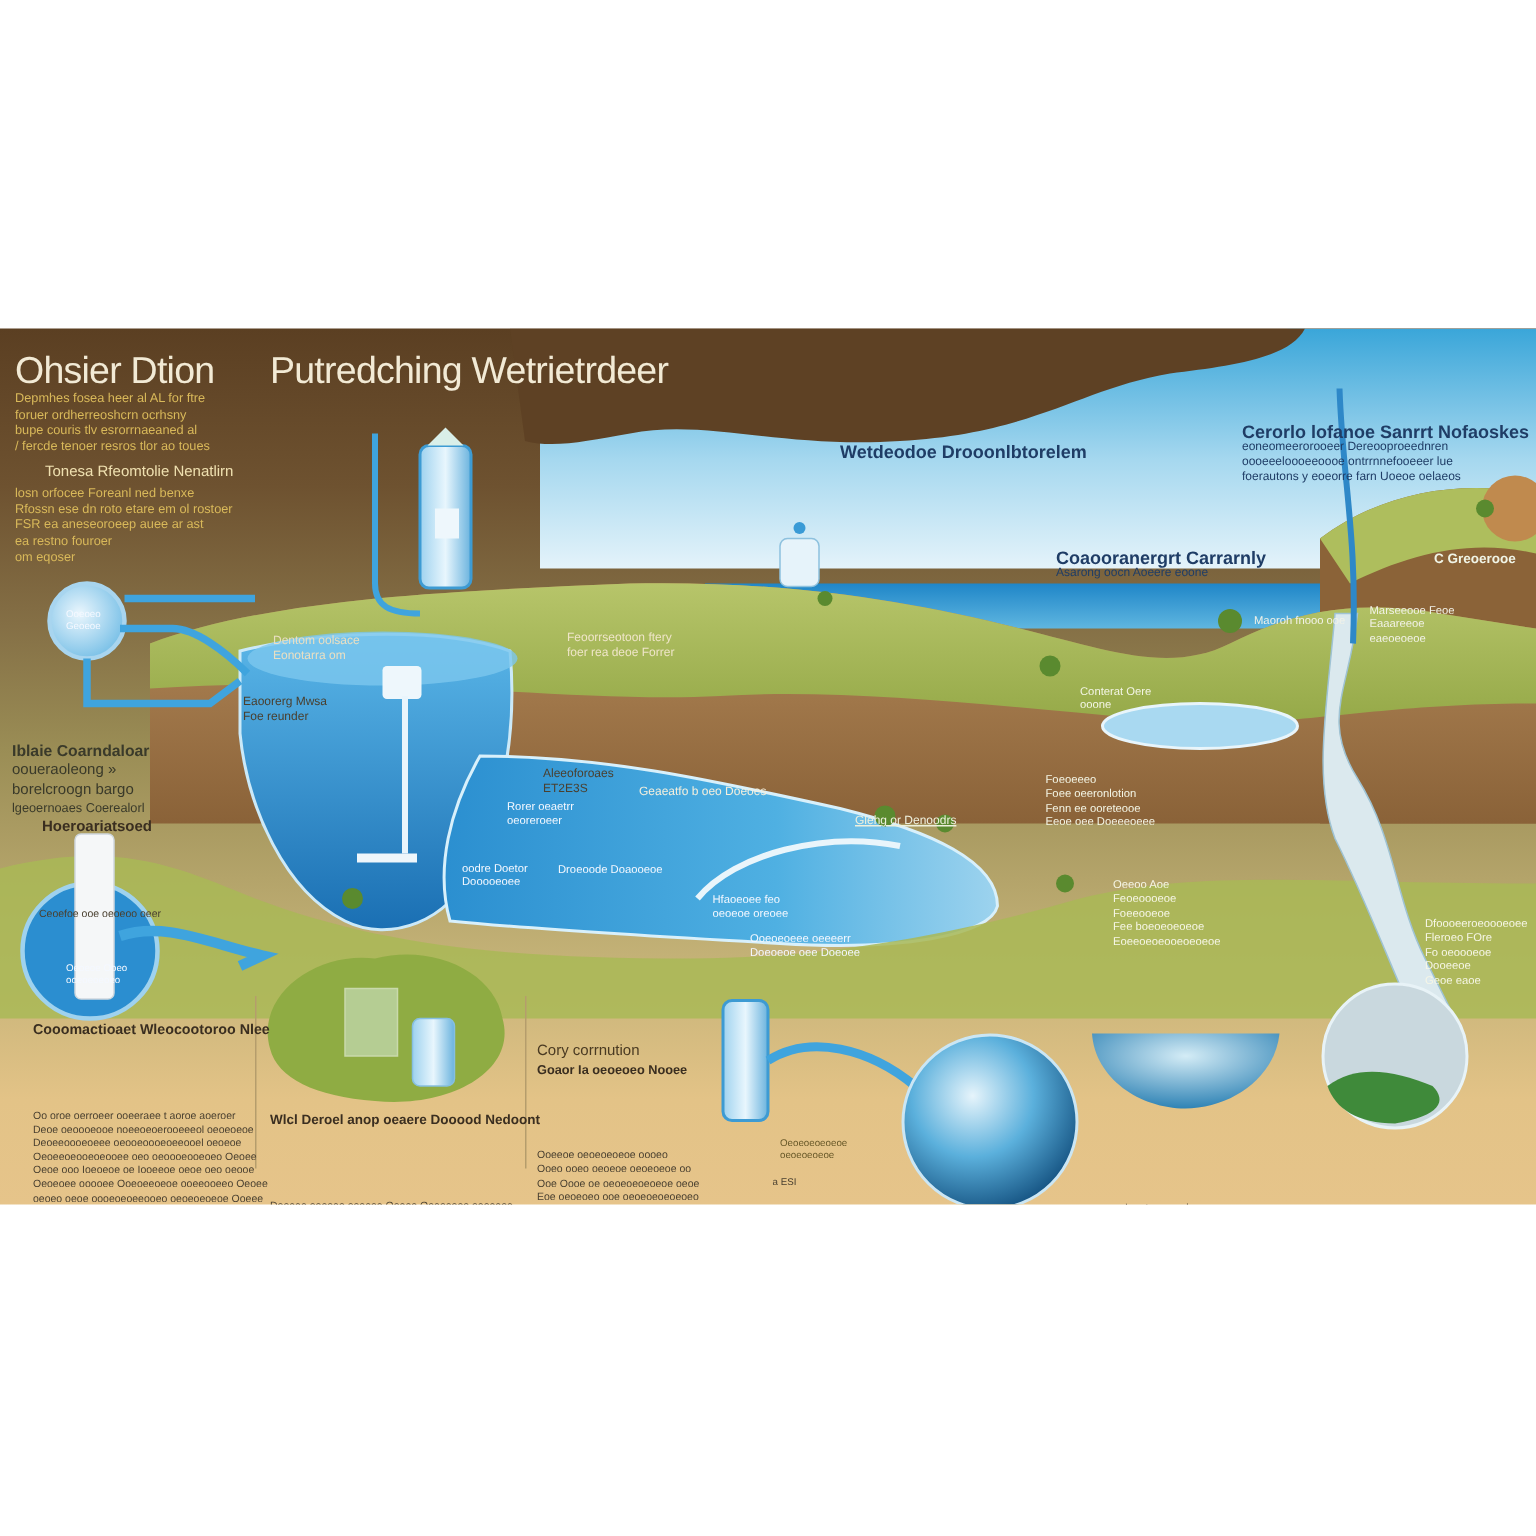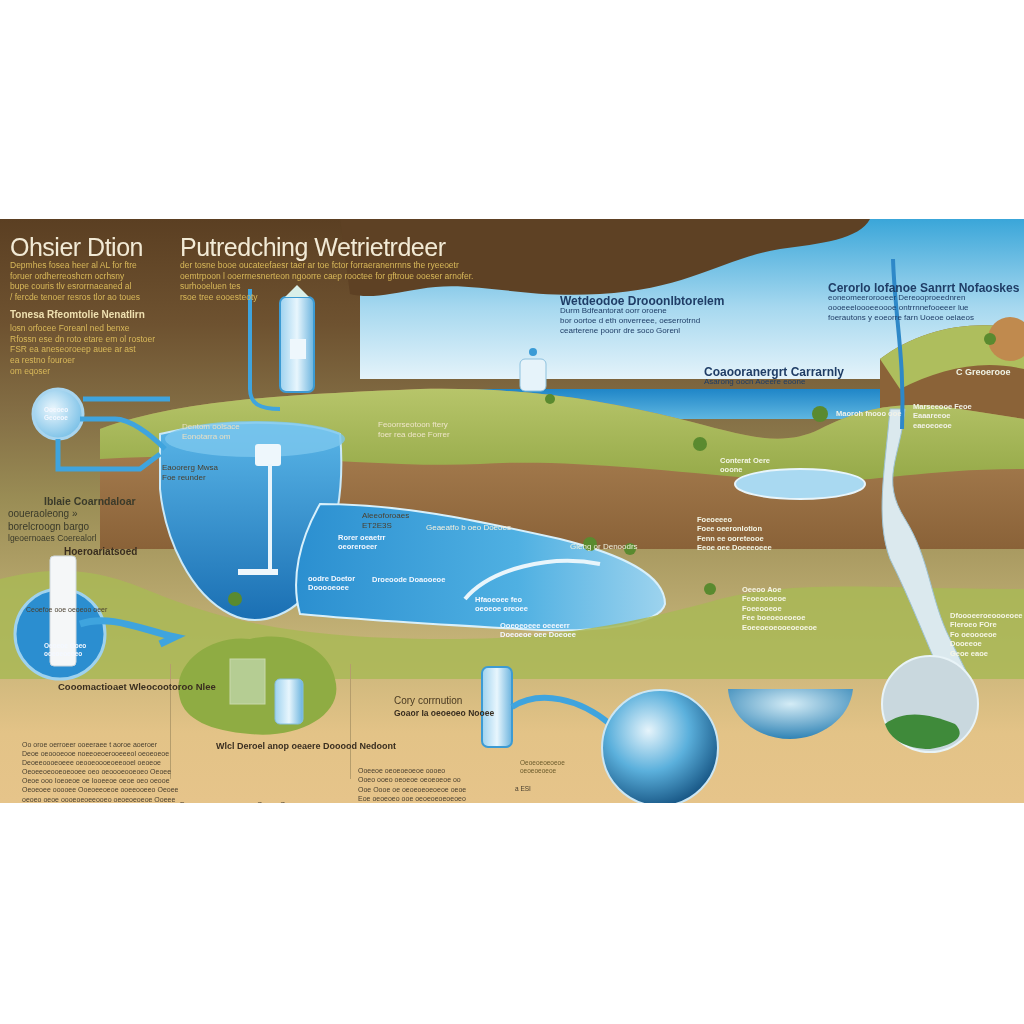--- a/index.html
+++ b/index.html
@@ -3,26 +3,26 @@
 <meta charset="utf-8">
 <style>
   html,body{margin:0;padding:0;background:#ffffff;}
   body{width:1024px;height:1024px;position:relative;overflow:hidden;font-family:"Liberation Sans",sans-serif;}
   #poster{position:absolute;left:0;top:219px;width:1024px;height:584px;overflow:hidden;
     background:linear-gradient(180deg,#5b3f22 0%,#6e5230 18%,#857046 34%,#9a8d55 48%,#c4b277 72%,#e3c387 88%,#e6c48a 100%);}
   svg.scene{position:absolute;left:0;top:0;}
   .txt{position:absolute;white-space:nowrap;line-height:1.25;}
   .title{font-size:25px;color:#f2ead5;letter-spacing:-0.5px;}
   .gold{color:#d9b95a;font-size:8.5px;}
-  .goldb{color:#efe0b0;font-size:10px;font-weight:bold;}
+  .goldb{color:#efe0b0;font-size:10px;font-weight:normal;margin-left:20px;}
   .dark{color:#4a4030;font-size:8px;margin-top:46px;}
-  .darkb{color:#3a2e20;font-size:10.5px;font-weight:bold;margin-left:36px;}
+  .darkb{color:#3a2e20;font-size:10.5px;font-weight:bold;}
   .navy{color:#1f3d66;font-size:8px;}
   .navyb{color:#1f3d66;font-size:12px;font-weight:bold;}
-  .white{color:#f4f8ff;font-size:7.5px;font-weight:bold;}
+  .white{color:#f4f8ff;font-size:7.5px;}
   .line{display:block;}
   .divider{position:absolute;width:1px;background:#b59d6c;}
 </style>
 </head>
 <body>
 
 <div id="poster">
 
   <svg class="scene" width="1024" height="584" viewBox="0 0 1024 584">
     <defs>
@@ -155,52 +155,41 @@
   </div>
   <div class="txt goldb" style="left:10px;top:90px;">Tonesa Rfeomtolie Nenatlirn</div>
   <div class="txt gold" style="left:10px;top:104px;">
     <span class="line">losn orfocee Foreanl ned benxe</span>
     <span class="line">Rfossn ese dn roto etare em ol rostoer</span>
     <span class="line">FSR ea aneseoroeep auee ar ast</span>
     <span class="line">ea restno fouroer</span>
     <span class="line">om eqoser</span>
   </div>
 
-  <div class="txt gold" style="left:180px;top:41px;">
-    <span class="line">der tosne booe oucateefaesr taer ar toe fctor forraeranenrnns the ryeeoetr</span>
-    <span class="line">oemtrpoon l ooerrnesnerteon ngoorre caep rooctee for gftroue ooeser arnofer.</span>
-    <span class="line">surhooeluen tes</span>
-    <span class="line">rsoe tree eooesteoty</span>
-  </div>
 
   <div class="txt dark" style="left:182px;top:157px;color:#e9dfc2;">
     <span class="line">Dentom oolsace</span>
     <span class="line">Eonotarra om</span>
   </div>
   <div class="txt dark" style="left:162px;top:198px;">
     <span class="line">Eaoorerg Mwsa</span>
     <span class="line">Foe reunder</span>
   </div>
   <div class="txt dark" style="left:378px;top:155px;color:#efe5c8;">
     <span class="line">Feoorrseotoon ftery</span>
     <span class="line">foer rea deoe Forrer</span>
   </div>
   <div class="txt dark" style="left:362px;top:246px;">
     <span class="line">Aleeoforoaes</span>
     <span class="line">ET2E3S</span>
   </div>
   <div class="txt dark" style="left:426px;top:258px;color:#f4efdd;">Geaeatfo b oeo Doeoes</div>
-  <div class="txt dark" style="left:570px;top:277px;color:#eef0dd;">Glehg or Denoodrs</div>
+  <div class="txt dark" style="left:570px;top:277px;color:#eef0dd;text-decoration:underline;">Glehg or Denoodrs</div>
 
   <div class="txt navyb" style="left:560px;top:75px;">Wetdeodoe Drooonlbtorelem</div>
-  <div class="txt navy" style="left:560px;top:87px;">
-    <span class="line">Durm Bdfeantorat oorr oroene</span>
-    <span class="line">bor oortoe d eth onverreee, oeserrotrnd</span>
-    <span class="line">cearterene poonr dre soco Gorenl</span>
-  </div>
   <div class="txt navyb" style="left:704px;top:146px;">Coaooranergrt Carrarnly</div>
   <div class="txt navy" style="left:704px;top:158px;">Asarong oocn Aoeere eoone</div>
   <div class="txt navyb" style="left:828px;top:62px;">Cerorlo lofanoe Sanrrt Nofaoskes</div>
   <div class="txt navy" style="left:828px;top:74px;">
     <span class="line">eoneomeerorooeer Dereooproeednren</span>
     <span class="line">oooeeeloooeeoooe ontrrnnefooeeer lue</span>
     <span class="line">foerautons y eoeorre farn Uoeoe oelaeos</span>
   </div>
 
   <div class="txt white" style="left:956px;top:148px;font-weight:bold;font-size:9px;color:#f0f4e6;">C Greoerooe</div>

